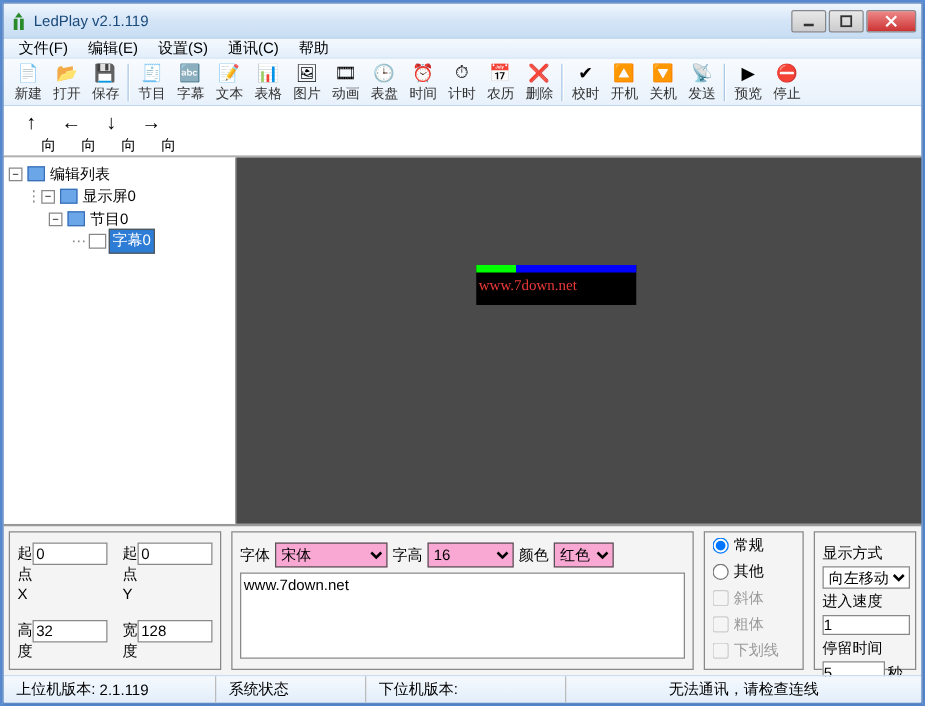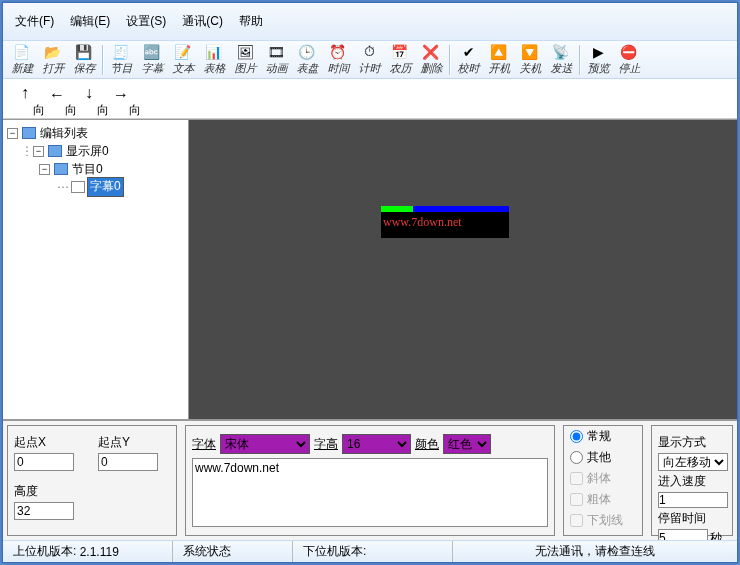--- a/index.html
+++ b/index.html
@@ -6,26 +6,26 @@
 body { background:#5a8fd8; width:740px; height:565px; overflow:hidden; }
 .window { width:736px; height:561px; margin:2px; background:#fff; border:1px solid #3a6fb8; display:flex; flex-direction:column; box-shadow:0 0 4px rgba(0,0,0,0.3); }
 .titlebar { height:28px; background:linear-gradient(#f0f6fd,#d5e5f7,#c8ddf3); display:flex; align-items:center; padding:0 4px; border-bottom:1px solid #9ec3e8; }
 .titlebar-icon { width:16px; height:16px; margin-right:4px; }
 .titlebar-title { color:#1a4a7a; font-size:12px; flex:1; }
 .win-btns { display:flex; gap:2px; }
 .win-btn { width:28px; height:18px; border:1px solid #888; border-radius:2px; display:flex; align-items:center; justify-content:center; cursor:pointer; }
 .win-min { background:linear-gradient(#e8e8e8,#ccc); }
 .win-max { background:linear-gradient(#e8e8e8,#ccc); }
 .win-close { background:linear-gradient(#e88,#c33); width:40px; }
-.menubar { height:38px; background:linear-gradient(#f5f9fe,#e2eefa); display:flex; align-items:center; padding:0 4px; border-bottom:1px solid #c8ddf3; }
+.menubar { height:16px; background:linear-gradient(#f5f9fe,#e2eefa); display:flex; align-items:center; padding:0 4px; border-bottom:1px solid #c8ddf3; }
 .menu-item { padding:2px 8px; cursor:pointer; }
 .toolbar { height:38px; background:linear-gradient(#f8fbfe,#e8f1fb); display:flex; align-items:center; padding:2px 4px; border-bottom:1px solid #c0d8ef; gap:0; }
 .tb-btn { width:31px; height:34px; display:flex; flex-direction:column; align-items:center; justify-content:center; cursor:pointer; border:1px solid transparent; }
 .tb-ico { width:16px; height:16px; display:flex; align-items:center; justify-content:center; font-size:14px; }
-.tb-lbl { font-size:11px; color:#333; margin-top:1px;font-style:italic; }
+.tb-lbl { font-size:11px; color:#333; margin-top:1px; }
 .tb-sep { width:2px; height:30px; border-left:1px solid #aac8e6; border-right:1px solid #fff; margin:0 2px; }
 .navbar { height:40px; background:#fff; display:flex; align-items:flex-start; padding:6px 8px; gap:4px; border-bottom:1px solid #ccc; }
 .nav-btn { width:28px; display:flex; flex-direction:column; align-items:center; cursor:pointer; }
 .nav-arrow { font-size:16px; font-weight:bold; color:#000; line-height:16px; }
 .nav-lbl { font-size:12px; margin-top:1px;padding-left:28px; }
 .midsection { flex:1; display:flex; border-top:1px solid #999; border-bottom:1px solid #999; }
 .treepane { width:186px; background:#fff; border-right:1px solid #999; overflow:auto; padding:4px; }
 .tree-row { display:flex; align-items:center; height:18px; white-space:nowrap; cursor:pointer; }
 .tree-exp { width:11px; height:11px; border:1px solid #888; display:inline-flex; align-items:center; justify-content:center; font-size:9px; line-height:9px; margin-right:2px; background:#fff; }
 .tree-conn { color:#888; }
@@ -34,42 +34,65 @@
 .tree-ico.sub { background:#fff; border:1px solid #888; position:relative; }
 .tree-lbl { padding:0 2px; }
 .tree-lbl.sel { background:#2d7cd6; color:#fff; }
 .preview { flex:1; background:#4a4a4a; position:relative; }
 .led { position:absolute; left:192px; top:86px; width:128px; height:32px; background:#000; }
 .led-bar { height:6px; background:linear-gradient(90deg,#0f0 0%,#0f0 25%,#00f 25%,#00f 100%); }
 .led-txt { color:#e83838; font-size:12px; font-family:"SimSun"; padding-left:2px; line-height:20px; }
 .bottompanel { height:120px; display:flex; background:#f4f4f4; border-top:1px solid #999; }
 .bp-box { border:1px solid #888; margin:4px; padding:8px 6px; background:#f4f4f4; }
 .bp-coords { width:170px; display:grid; grid-template-columns:1fr 1fr; gap:4px 12px; align-content:start; }
-.fld { display:flex; flex-direction:column; }
+.fld { display:flex; flex-direction:row; }
 .fld label { font-size:12px; margin-bottom:2px; }
 .fld input { width:60px; height:18px; border:1px solid #888; background:#fff; padding:0 2px; font-size:12px; }
 .bp-text { flex:1; display:flex; flex-direction:column; }
 .font-row { display:flex; align-items:center; gap:4px; margin-bottom:4px; }
-.font-row label { font-size:12px;text-decoration:underline; }
-.sel { height:20px; border:1px solid #555; background:#a21caf; font-size:12px; }
+.font-row label { font-size:12px; }
+.sel { height:20px; border:1px solid #555; background:#f9a8d4; font-size:12px; }
 .txtarea { flex:1; border:1px solid #888; background:#fff; padding:2px; font-size:12px; resize:none; }
 .bp-style { width:80px; display:flex; flex-direction:column; gap:4px; padding-top:2px; }
 .rd, .cb { display:flex; align-items:center; gap:4px; font-size:12px; }
 .cb.disabled { color:#999; }
 .bp-disp { width:82px; display:flex; flex-direction:column; gap:2px; }
 .bp-disp label { font-size:12px; }
 .bp-disp input, .bp-disp select { width:70px; height:18px; border:1px solid #888; background:#fff; font-size:12px; }
 .statusbar { height:22px; background:linear-gradient(#f5f9fe,#e2eefa); display:flex; align-items:center; border-top:1px solid #c8ddf3; }
 .status-cell { padding:0 10px; border-right:1px solid #bbb; height:100%; display:flex; align-items:center; font-size:12px; }
 .emoji { filter:hue-rotate(0); }
 </style>
 </head>
 <body>
 
 <div class="window">
+  <div class="titlebar">
+    <svg class="titlebar-icon" viewBox="0 0 16 16">
+        <path fill="#2a8a2a" d="M8 1l3 4H5zM4 6h3v9H4zM9 6h3v9H9z"></path>
+      </svg>
+    <span class="titlebar-title">LedPlay  v2.1.119</span>
+    <div class="win-btns">
+      <div class="win-btn win-min">
+          <svg width="10" height="10">
+            <rect x="1" y="7" width="8" height="2" fill="#333"></rect>
+          </svg>
+        </div>
+      <div class="win-btn win-max">
+          <svg width="10" height="10">
+            <rect x="1" y="1" width="8" height="8" fill="none" stroke="#333" stroke-width="1.5"></rect>
+          </svg>
+        </div>
+      <div class="win-btn win-close">
+          <svg width="12" height="10">
+            <path d="M2 1l8 8M10 1l-8 8" stroke="#fff" stroke-width="1.8"></path>
+          </svg>
+        </div>
+    </div>
+  </div>
 
   <div class="menubar">
     <span class="menu-item">文件(F)</span>
     <span class="menu-item">编辑(E)</span>
     <span class="menu-item">设置(S)</span>
     <span class="menu-item">通讯(C)</span>
     <span class="menu-item">帮助</span>
   </div>
 
   <div class="toolbar" id="toolbar">
@@ -215,20 +238,24 @@
           <label>起点X</label>
           <input value="0" style="">
         </div>
       <div class="fld">
           <label>起点Y</label>
           <input value="0" style="">
         </div>
       <div class="fld" style="margin-top:8px">
           <label>高度</label>
           <input value="32" style="">
+        </div>
+      <div class="fld" style="margin-top:8px">
+          <label>宽度</label>
+          <input value="128" style="">
         </div>
     </div>
 
     <div class="bp-box bp-text">
       <div class="font-row">
         <label>字体</label>
         <select class="sel" style="width:90px"><option>宋体</option></select>
         <label>字高</label>
         <select class="sel" style="width:69px"><option>16</option></select>
         <label>颜色</label>

